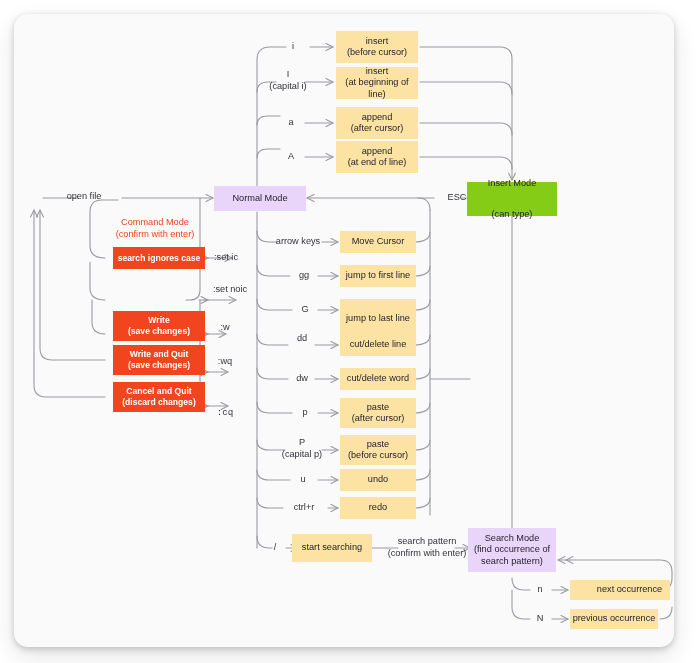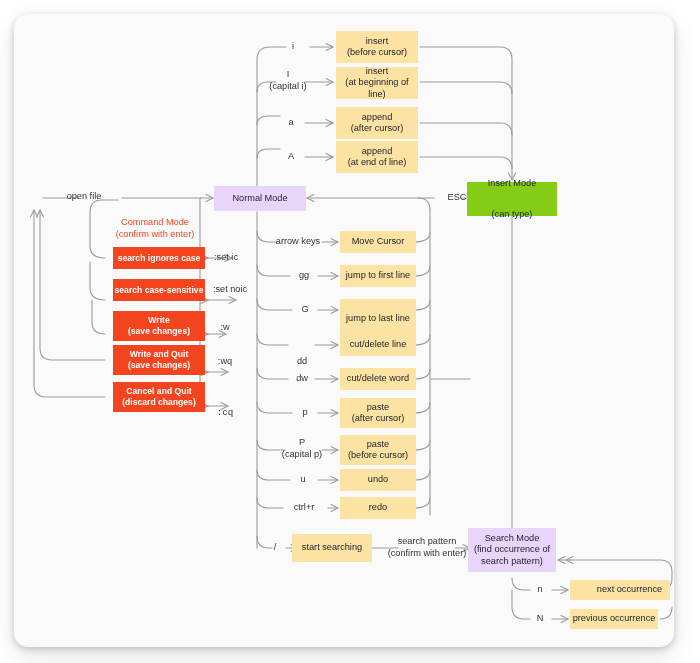--- a/index.html
+++ b/index.html
@@ -208,23 +208,20 @@
     <span>(confirm with enter)</span>
   </div>
 
   <div class="node red" style="left:105px;top:247px;width:92px;height:22px;font-size:8.6px;">
     <span>search ignores case</span>
   </div>
   <div class="lbl nt" style="left:206px;top:252px;width:40px;">
     <span>:set ic</span>
   </div>
 
-  <div class="node red" style="left:105px;top:279px;width:92px;height:22px;font-size:8.6px;">
-    <span>search case-sensitive</span>
-  </div>
   <div class="lbl nt" style="left:206px;top:284px;width:48px;">
     <span>:set noic</span>
   </div>
 
   <div class="node red" style="left:105px;top:311px;width:92px;height:30px;font-size:8.6px;">
     <span>Write</span>
     <span>(save changes)</span>
   </div>
   <div class="lbl nt" style="left:206px;top:322px;width:38px;">
     <span>:w</span>
@@ -260,21 +257,21 @@
     <span>jump to first line</span>
   </div>
 
   <div class="lbl nt" style="left:290px;top:304px;width:30px;">
     <span>G</span>
   </div>
   <div class="node yellow" style="left:340px;top:299px;width:76px;height:40px;font-size:9.2px;">
     <span>jump to last line</span>
   </div>
 
-  <div class="lbl nt" style="left:286px;top:356px;width:32px;">
+  <div class="lbl nt" style="left:286px;top:333px;width:32px;">
     <span>dd</span>
   </div>
   <div class="node yellow" style="left:340px;top:334px;width:76px;height:22px;font-size:9.2px;">
     <span>cut/delete line</span>
   </div>
 
   <div class="lbl nt" style="left:286px;top:373px;width:32px;">
     <span>dw</span>
   </div>
   <div class="node yellow" style="left:340px;top:368px;width:76px;height:22px;font-size:9.2px;">

